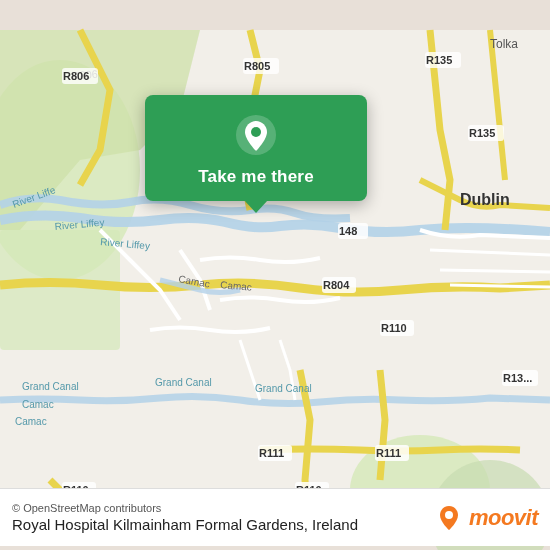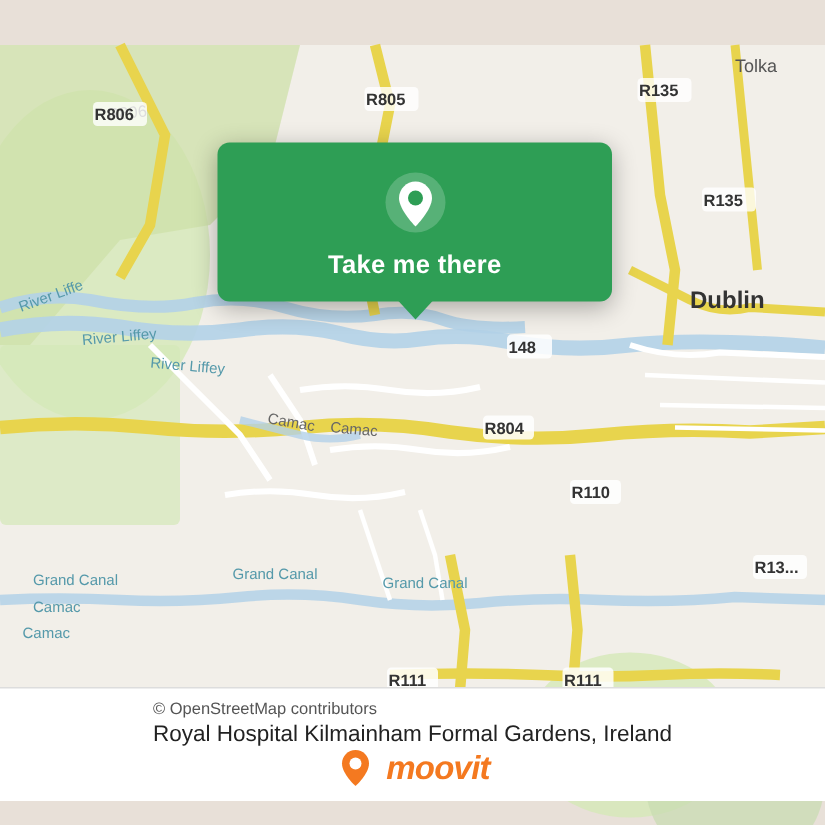--- a/index.html
+++ b/index.html
@@ -26,21 +26,21 @@
       top: 0; left: 0;
       width: 100%;
       height: 100%;
     }
 
     
     .popup-card {
       position: absolute;
       top: 95px;
       left: 145px;
-      width: 263px;
+      width: 222px;
       background-color: #2e9e55;
       border-radius: 8px;
       display: flex;
       flex-direction: column;
       align-items: center;
       padding: 18px 20px 14px;
       box-shadow: 0 4px 16px rgba(0,0,0,0.3);
     }
 
     .popup-card::after {
@@ -64,31 +64,30 @@
       color: white;
       font-size: 17px;
       font-weight: 600;
       white-space: nowrap;
       letter-spacing: 0.2px;
     }
 
     
     .bottom-bar {
       position: absolute;
-      bottom: 16px;
+      bottom: 4px;
       left: 0;
       width: 100%;
       background: white;
       padding: 8px 12px 8px 12px;
       border-top: 1px solid #ddd;
       display: flex;
       align-items: center;
       justify-content: space-between;
       min-height: 58px;
-      flex-direction: column;
     }
 
     .bottom-left {
       display: flex;
       flex-direction: column;
       gap: 2px;
     }
 
     .osm-credit {
       font-size: 11px;

